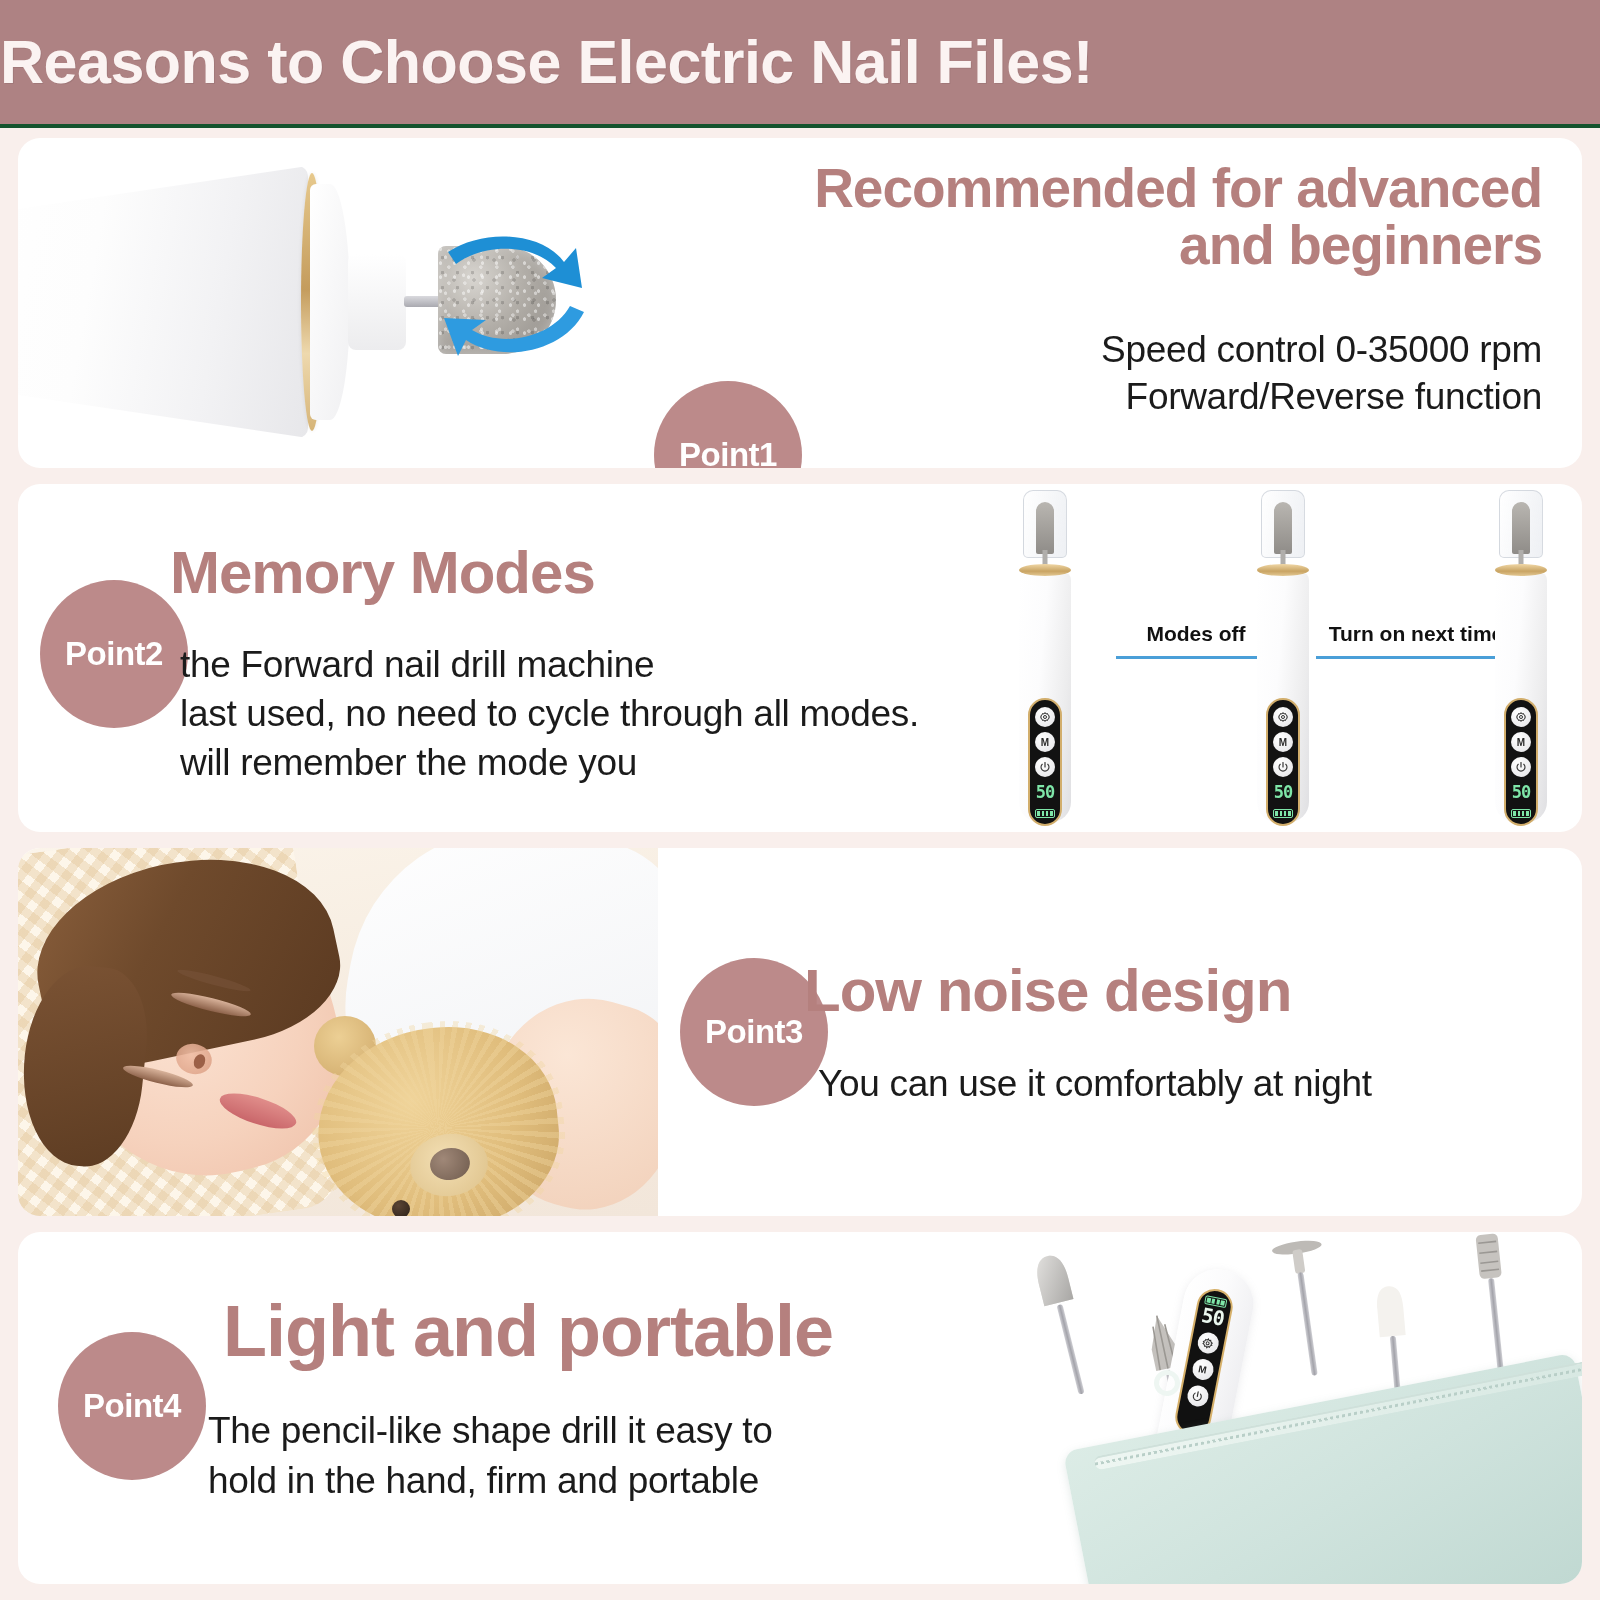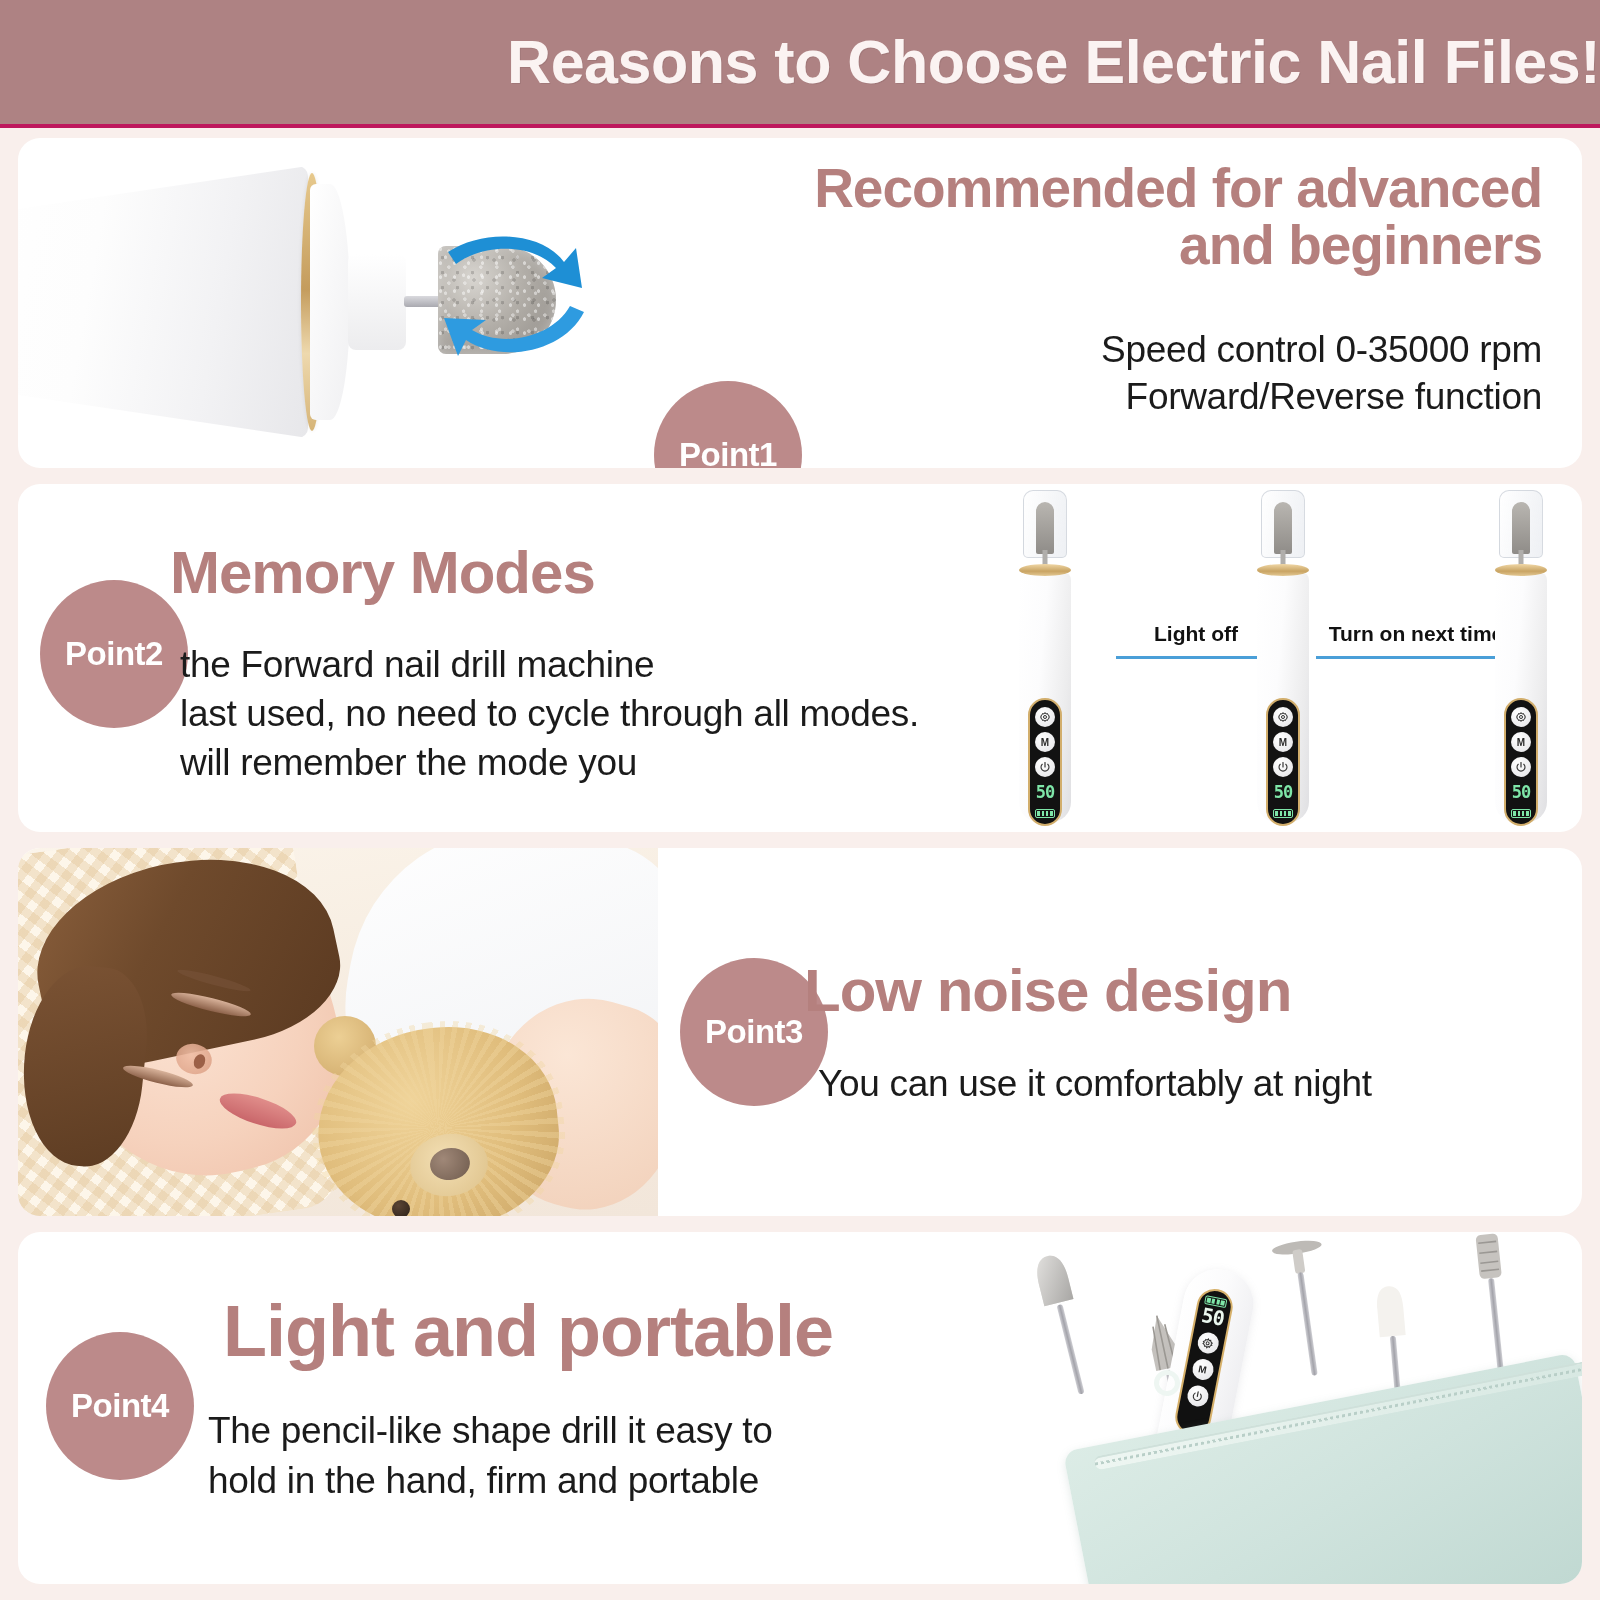--- a/index.html
+++ b/index.html
@@ -8,22 +8,22 @@
     background:#F9EFEC;
     font-family:"Liberation Sans", sans-serif;
     overflow:hidden;
   }
   .page { position:relative; width:1600px; height:1600px; }
 
   
   .header {
     position:absolute; left:0; top:0; width:1600px; height:128px;
     background:#AE8283;
-    border-bottom:4px solid #be185d;
-    display:flex; align-items:center; justify-content:flex-end;
+    border-bottom:4px solid #14532d;
+    display:flex; align-items:center; justify-content:flex-start;
   }
   .header-title {
     color:#FBF3F2;
     font-size:61px;
     font-weight:bold;
     letter-spacing:-0.5px;
     font-family:"Liberation Sans", sans-serif;
     text-shadow:1px 1px 0 rgba(0,0,0,.07);
     white-space:nowrap;
   }
@@ -463,21 +463,21 @@
         <div class="pen-batt">
             <i></i>
             <i></i>
             <i></i>
             <i></i>
           </div>
       </div>
     </div>
 
     <div class="flow" style="left:1098px; top:138px; width:160px; height:56px;">
-      <div class="flow-label">Light off</div>
+      <div class="flow-label">Modes off</div>
       <div class="flow-line"></div>
       <div class="flow-head"></div>
     </div>
 
     <div class="pen" style="left:1210px; top:6px; width:110px; height:340px;">
       <div class="pen-capclear"></div>
       <div class="pen-bit"></div>
       <div class="pen-bitstem"></div>
       <div class="pen-bodyshape"></div>
       <div class="pen-gold"></div>
@@ -577,21 +577,21 @@
       <span>Low noise design</span>
     </div>
 
     <div class="body-text ta-left" style="left:800px; top:190px; width:760px; font-size:37px;">
       <div>You can use it comfortably at night</div>
     </div>
   </div>
 
   <div class="card" id="card4">
 
-    <div class="point-badge" style="left:28px; top:100px; width:148px; height:148px; font-size:33px;">
+    <div class="point-badge" style="left:40px; top:100px; width:148px; height:148px; font-size:33px;">
       <span>Point4</span>
     </div>
 
     <div class="headline ta-left" style="left:205px; top:62px; width:820px; font-size:72px;">
       <span>Light and portable</span>
     </div>
 
     <div class="body-text ta-left" style="left:190px; top:152px; width:840px; font-size:37px; line-height:1.35;">
       <div>The pencil-like shape drill it easy to</div>
       <div>hold in the hand, firm and portable</div>

